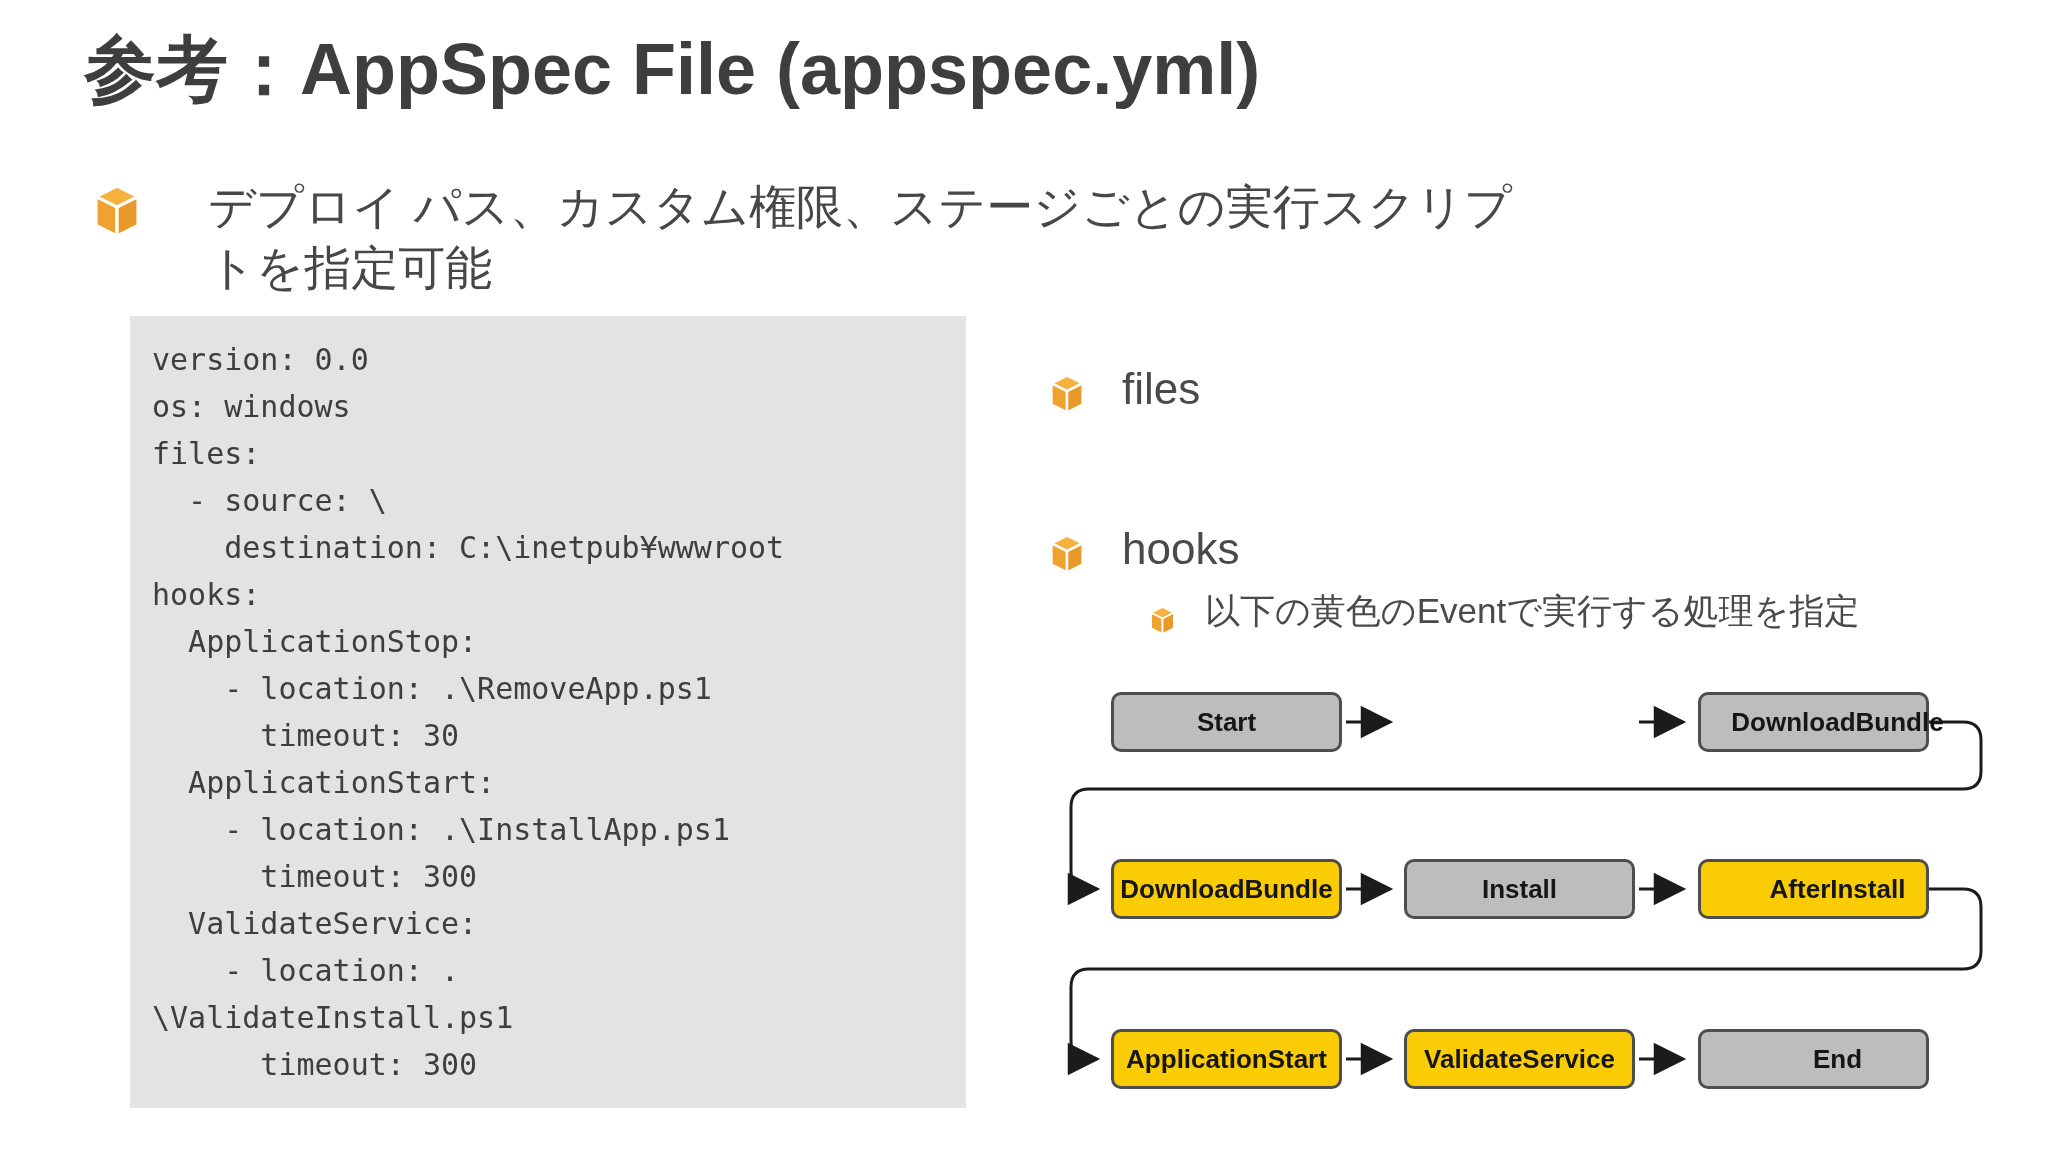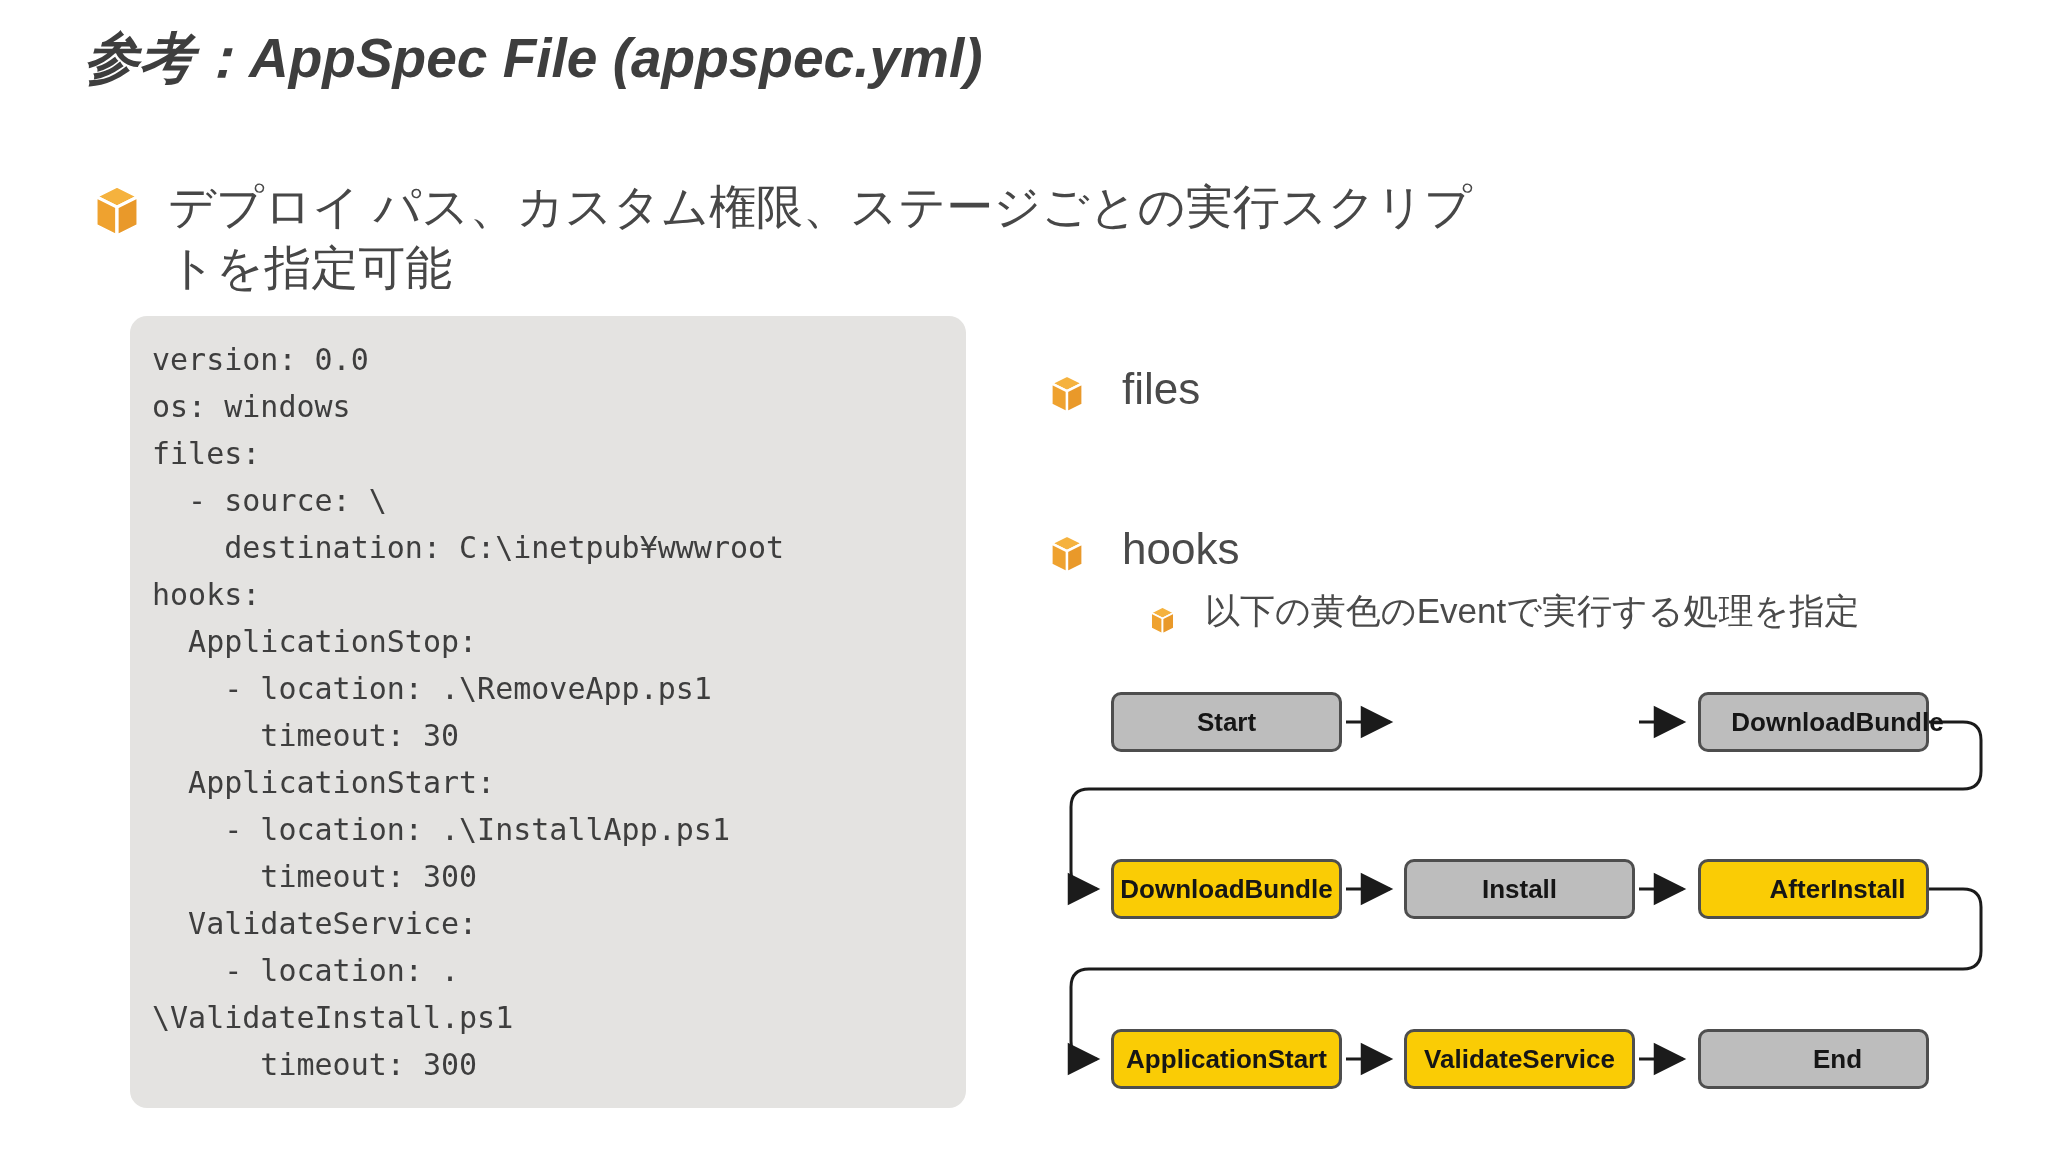--- a/index.html
+++ b/index.html
@@ -5,36 +5,36 @@
   html,body{margin:0;padding:0;}
   body{
     width:2048px;height:1152px;background:#ffffff;overflow:hidden;position:relative;
     font-family:"Liberation Sans",sans-serif;
   }
   .slide{position:absolute;inset:0;}
 
   
   .title{
     position:absolute;left:84px;top:22px;width:1500px;
-    font-size:55px;font-weight:bold;color:#3e3e3e;letter-spacing:0px;font-style:italic;
+    font-size:72px;font-weight:bold;color:#3e3e3e;letter-spacing:0px;
   }
 
   
-  .bullet-main{position:absolute;left:94px;top:176px;display:flex;align-items:flex-start;}
+  .bullet-main{position:absolute;left:94px;top:176px;display:flex;align-items:flex-start;gap:40px;}
   .bullet-main .cube{width:46px;height:54px;flex:0 0 auto;margin-top:8px;}
   .bullet-main .txt{
     margin-left:28px;width:1330px;font-size:47px;line-height:1.3;color:#474747;
   }
 
   
   .code{
     position:absolute;left:130px;top:316px;width:836px;height:792px;box-sizing:border-box;
     background:#e4e3e1;padding:20px 6px 18px 22px;margin:0;
     font-family:"DejaVu Sans Mono","Liberation Mono",monospace;
-    font-size:30px;line-height:47px;color:#3e3e3e;white-space:pre;border-radius:17px;
+    font-size:30px;line-height:47px;color:#3e3e3e;white-space:pre;
   }
 
   
   .rb{position:absolute;display:flex;align-items:flex-end;}
   .rb .cube{flex:0 0 auto;}
   .rb-files{left:1050px;top:364px;}
   .rb-hooks{left:1050px;top:524px;}
   .rb-l1 .cube{width:34px;height:40px;margin-top:4px;}
   .rb-l1 .txt{margin-left:38px;font-size:44px;color:#4a4a4a;}
   .rb-files-desc{left:1150px;top:428px;}

